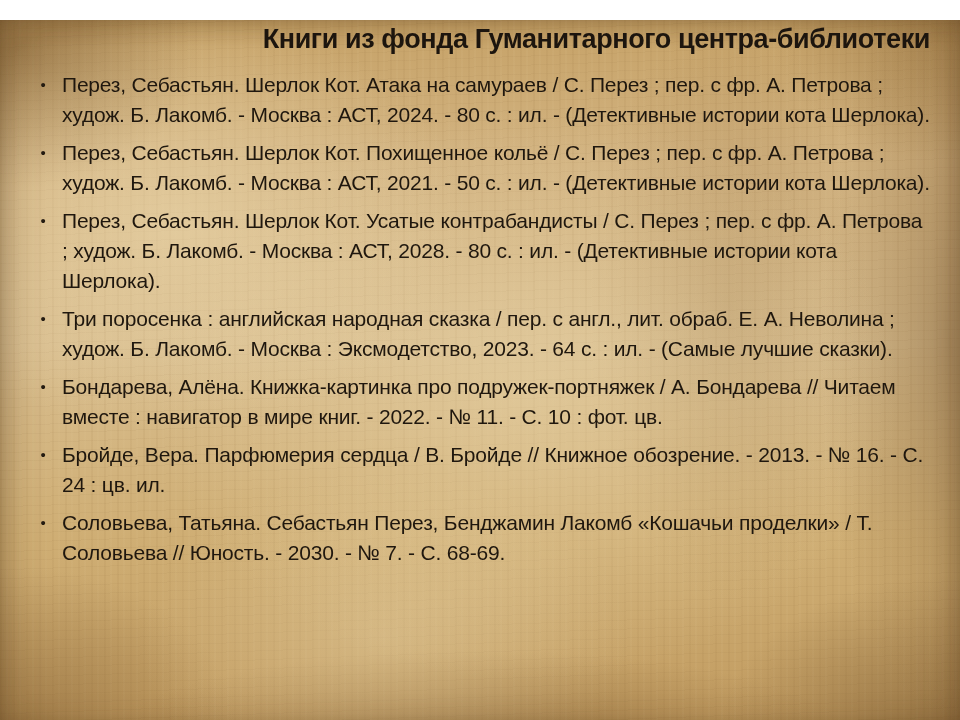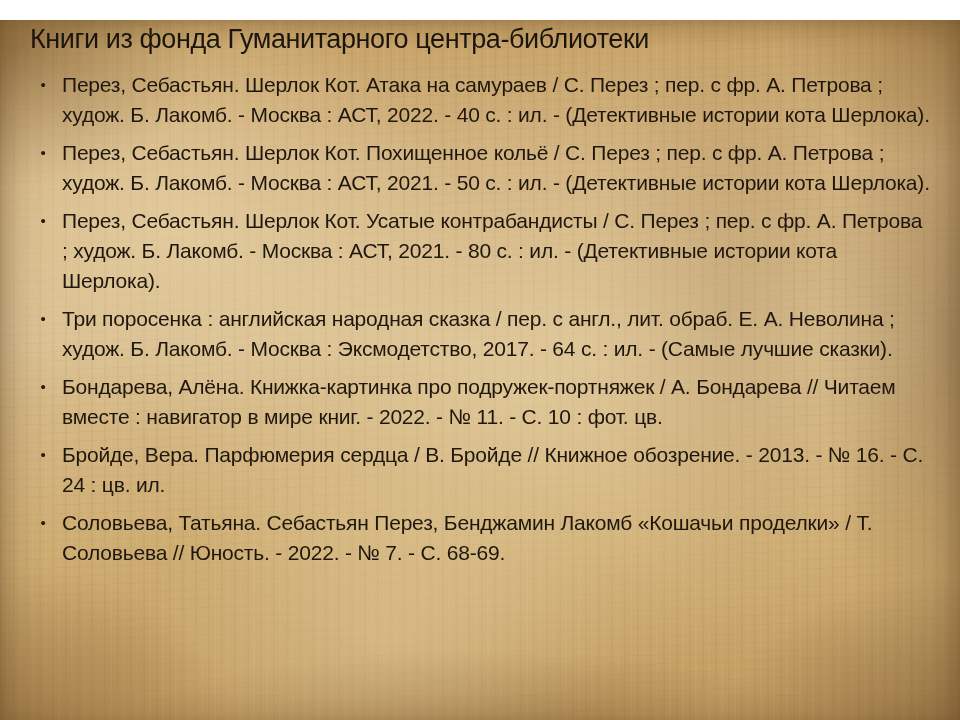--- a/index.html
+++ b/index.html
@@ -40,24 +40,24 @@
       linear-gradient(180deg, #c6a267 0%, #d2b381 20%, #d8bd8e 45%, #cfae74 72%, #c09a5f 100%);
     box-shadow:
       inset 0 -20px 34px -12px rgba(74,48,20,.40),
       inset 0 14px 28px -14px rgba(74,48,20,.32),
       inset 24px 0 40px -20px rgba(84,56,26,.30),
       inset -24px 0 40px -20px rgba(84,56,26,.34);
   }
 
   .title {
     margin: 20px 30px 0;
-    text-align: left;
+    text-align: right;
     font-size: 27px;
     line-height: 38px;
-    font-weight: normal;
+    font-weight: bold;
     letter-spacing: -0.4px;
     color: #1c150e;
   }
 
   .book-list {
     list-style: none;
     margin: 12px 0 0;
     padding: 0 28px 0 24px;
   }
 
@@ -82,41 +82,41 @@
 </head>
 <body>
 
 <div class="slide">
 
   <h1 class="title"><span>Книги из фонда Гуманитарного центра-библиотеки</span><br></h1>
 
   <ul class="book-list">
     <li class="book-item">
       <span class="bullet">•</span>
-      <span class="item-text">Перез, Себастьян. Шерлок Кот. Атака на самураев / С. Перез ; пер. с фр. А. Петрова ; худож. Б. Лакомб. - Москва : АСТ, 2022. - 40 с. : ил. - (Детективные истории кота Шерлока).</span>
+      <span class="item-text">Перез, Себастьян. Шерлок Кот. Атака на самураев / С. Перез ; пер. с фр. А. Петрова ; худож. Б. Лакомб. - Москва : АСТ, 2024. - 80 с. : ил. - (Детективные истории кота Шерлока).</span>
     </li>
     <li class="book-item">
       <span class="bullet">•</span>
       <span class="item-text">Перез, Себастьян. Шерлок Кот. Похищенное кольё / С. Перез ; пер. с фр. А. Петрова ; худож. Б. Лакомб. - Москва : АСТ, 2021. - 50 с. : ил. - (Детективные истории кота Шерлока).</span>
     </li>
     <li class="book-item">
       <span class="bullet">•</span>
-      <span class="item-text">Перез, Себастьян. Шерлок Кот. Усатые контрабандисты / С. Перез ; пер. с фр. А. Петрова ; худож. Б. Лакомб. - Москва : АСТ, 2021. - 80 с. : ил. - (Детективные истории кота Шерлока).</span>
+      <span class="item-text">Перез, Себастьян. Шерлок Кот. Усатые контрабандисты / С. Перез ; пер. с фр. А. Петрова ; худож. Б. Лакомб. - Москва : АСТ, 2028. - 80 с. : ил. - (Детективные истории кота Шерлока).</span>
     </li>
     <li class="book-item">
       <span class="bullet">•</span>
-      <span class="item-text">Три поросенка : английская народная сказка / пер. с англ., лит. обраб. Е. А. Неволина ; худож. Б. Лакомб. - Москва : Эксмодетство, 2017. - 64 с. : ил. - (Самые лучшие сказки).</span>
+      <span class="item-text">Три поросенка : английская народная сказка / пер. с англ., лит. обраб. Е. А. Неволина ; худож. Б. Лакомб. - Москва : Эксмодетство, 2023. - 64 с. : ил. - (Самые лучшие сказки).</span>
     </li>
     <li class="book-item">
       <span class="bullet">•</span>
       <span class="item-text">Бондарева, Алёна. Книжка-картинка про подружек-портняжек / А. Бондарева // Читаем вместе : навигатор в мире книг. - 2022. - № 11. - С. 10 : фот. цв.</span>
     </li>
     <li class="book-item">
       <span class="bullet">•</span>
       <span class="item-text">Бройде, Вера. Парфюмерия сердца / В. Бройде // Книжное обозрение. - 2013. - № 16. - С. 24 : цв. ил.</span>
     </li>
     <li class="book-item">
       <span class="bullet">•</span>
-      <span class="item-text">Соловьева, Татьяна. Себастьян Перез, Бенджамин Лакомб «Кошачьи проделки» / Т. Соловьева // Юность. - 2022. - № 7. - С. 68-69.</span>
+      <span class="item-text">Соловьева, Татьяна. Себастьян Перез, Бенджамин Лакомб «Кошачьи проделки» / Т. Соловьева // Юность. - 2030. - № 7. - С. 68-69.</span>
     </li>
   </ul>
 
 </div>
 
 </body></html>

